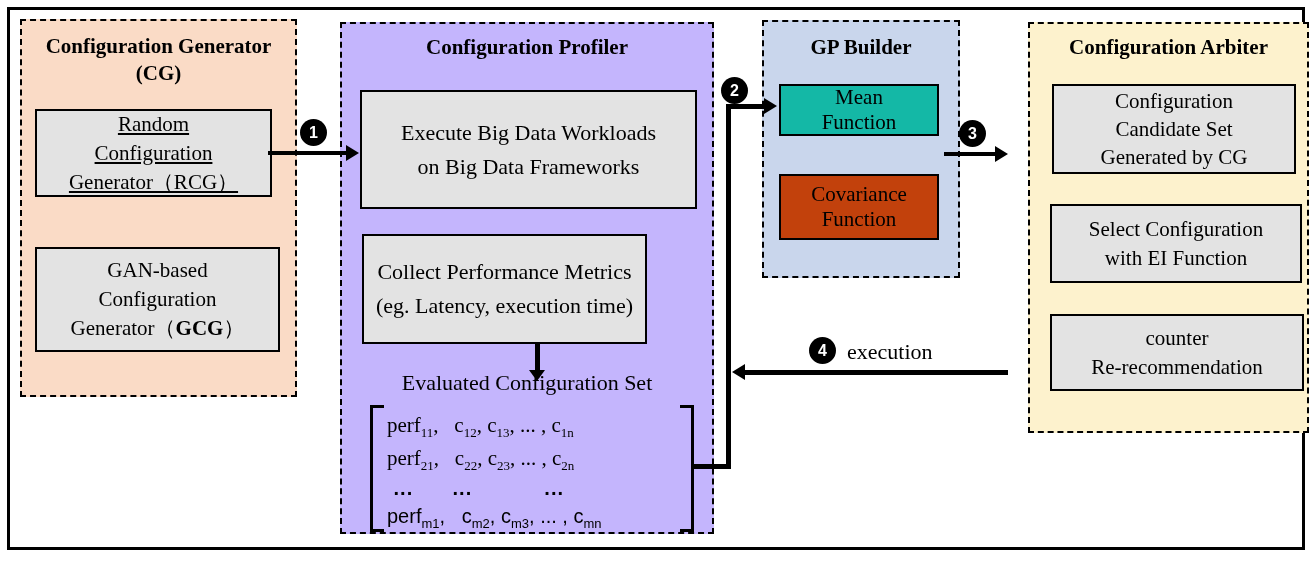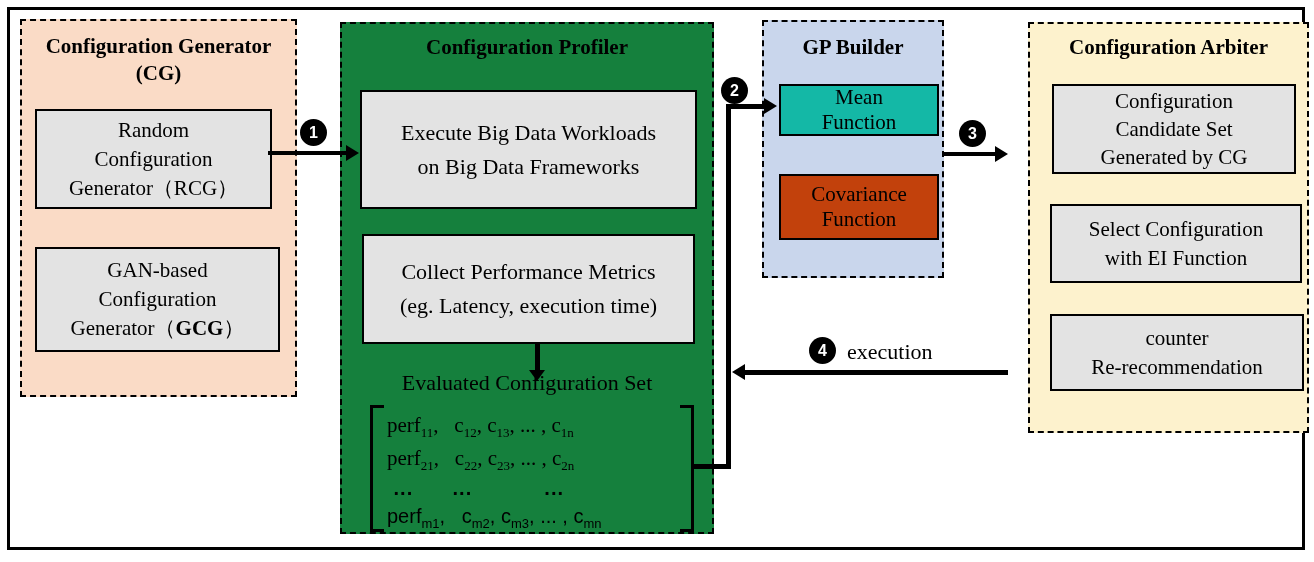--- a/index.html
+++ b/index.html
@@ -34,51 +34,51 @@
 <body>
 
 <div class="canvas">
   <div class="frame"></div>
 
   <div class="section" style="left: 20px; top: 19px; width: 277px; height: 378px; background: rgb(250, 219, 198);">
     <div class="sec-title" style="top:12px;">
       <div>Configuration Generator</div>
       <div>(CG)</div>
     </div>
-    <div class="gbox" style="left: 13px; top: 88px; width: 237px; height: 100px; background: rgb(227, 227, 227);">
+    <div class="gbox" style="left: 13px; top: 88px; width: 237px; height: 88px; background: rgb(227, 227, 227); text-decoration: underline;">
       <div class="bl">Random</div>
       <div class="bl">Configuration</div>
       <div class="bl">Generator（RCG）</div>
     </div>
     <div class="gbox" style="left: 13px; top: 226px; width: 245px; height: 105px; background: rgb(227, 227, 227);">
       <div class="bl">GAN-based</div>
       <div class="bl">Configuration</div>
       <div class="bl"><span>Generator（</span><b>GCG</b><span>）</span></div>
     </div>
   </div>
 
-  <div class="section" style="left:340px; top:22px; width:374px; height:512px; background:#15803d;">
+  <div class="section" style="left:340px; top:22px; width:374px; height:512px; background:#c4b5fd;">
     <div class="sec-title" style="top:10px;">Configuration Profiler</div>
     <div class="gbox big" style="left: 18px; top: 66px; width: 337px; height: 119px; background: rgb(227, 227, 227);">
       <div class="bl">Execute Big Data Workloads</div>
       <div class="bl">on Big Data Frameworks</div>
     </div>
-    <div class="gbox big" style="left: 20px; top: 210px; width: 333px; height: 110px; background: rgb(227, 227, 227);">
+    <div class="gbox big" style="left: 20px; top: 210px; width: 285px; height: 110px; background: rgb(227, 227, 227);">
       <div class="bl">Collect Performance Metrics</div>
       <div class="bl">(eg. Latency, execution time)</div>
     </div>
     <div class="vline" style="left:193px; top:320px; width:5px; height:28px;"></div>
     <div class="head-d" style="left:187px; top:346px;"></div>
     <div class="eval-label">Evaluated Configuration Set</div>
     <div class="bracket-l" style="left:28px; top:381px; height:127px;"></div>
     <div class="bracket-r" style="left:338px; top:381px; height:127px;"></div>
     <div class="matrix-rows" style="left:45px; top:385px;"><div class="mrow">perf<sub>11</sub>,   c<sub>12</sub>, c<sub>13</sub>, ... , c<sub>1n</sub></div><div class="mrow">perf<sub>21</sub>,   c<sub>22</sub>, c<sub>23</sub>, ... , c<sub>2n</sub></div><div class="mrow sans dots"> ...      ...           ...</div><div class="mrow sans last">perf<sub>m1</sub>,   c<sub>m2</sub>, c<sub>m3</sub>, ... , c<sub>mn</sub></div></div>
   </div>
 
-  <div class="section" style="left: 762px; top: 20px; width: 182px; height: 258px; background: rgb(201, 214, 236);">
+  <div class="section" style="left: 762px; top: 20px; width: 198px; height: 258px; background: rgb(201, 214, 236);">
     <div class="sec-title" style="top:12px;">GP Builder</div>
     <div class="gbox tight" style="left: 15px; top: 62px; width: 160px; height: 52px; overflow: hidden; background: #14b8a6;">
       <div class="bl">Mean</div>
       <div class="bl">Function</div>
     </div>
     <div class="gbox tight" style="left: 15px; top: 152px; width: 160px; height: 66px; background: #c2410c;">
       <div class="bl">Covariance</div>
       <div class="bl">Function</div>
     </div>
   </div>

